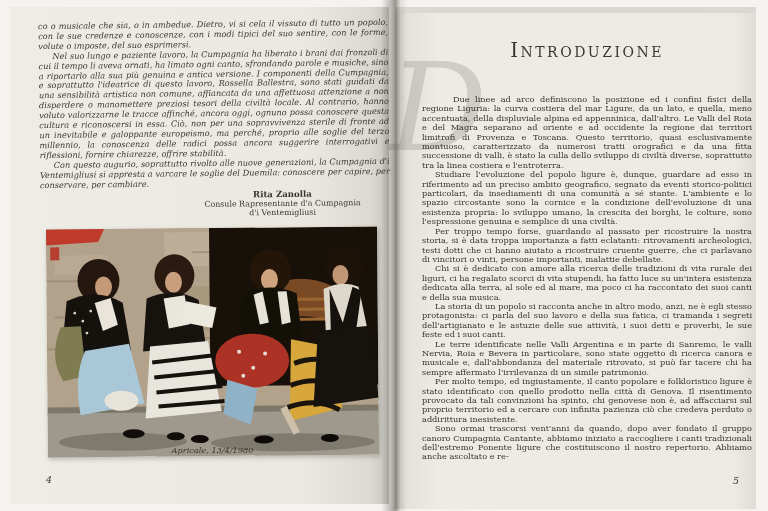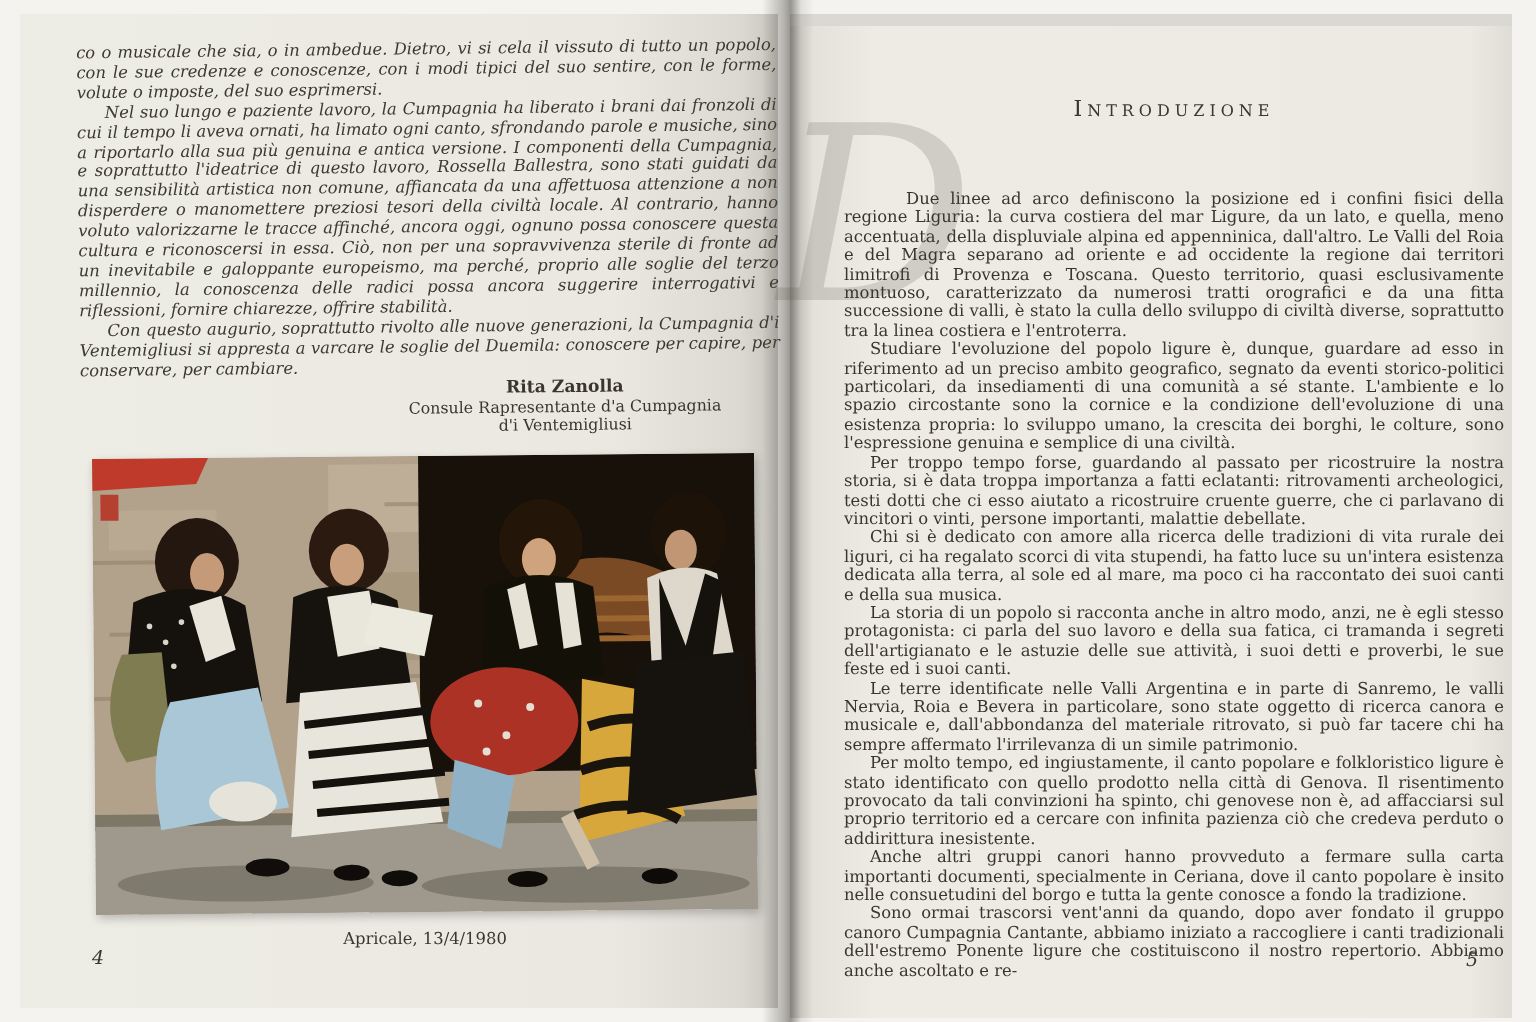--- a/index.html
+++ b/index.html
@@ -43,36 +43,36 @@
   .sig-name{font-weight:bold;font-size:8.6px;line-height:10px;}
   .sig-role{font-size:7.9px;line-height:9.2px;}
   .photo{
     position:absolute;left:37px;top:221px;width:331px;height:228px;
     transform:rotate(-0.5deg);
     box-shadow:1px 2px 5px rgba(0,0,0,0.22);
     overflow:hidden;
   }
   .photo svg{display:block;}
   .photo-caption{
-    position:absolute;left:37px;top:457px;width:331px;text-align:center;
-    font-size:8.2px;color:#3a362c;
+    position:absolute;left:37px;top:438px;width:331px;text-align:center;
+    font-style:italic;font-size:8.2px;color:#3a362c;
   }
   .page-num{position:absolute;font-style:italic;font-size:9.5px;color:#3a362c;}
   .pn-left{left:36px;top:467px;}
   .pn-right{right:17px;top:462px;}
   
   .watermark{
     position:absolute;left:-6px;top:34px;
     font-style:italic;font-size:122px;line-height:1;
     color:rgba(138,136,126,0.30);
     user-select:none;
   }
   .rp-title{
-    position:absolute;left:27px;top:35px;width:330px;text-align:center;
-    font-variant:small-caps;font-size:11px;letter-spacing:2.5px;
+    position:absolute;left:27px;top:25px;width:330px;text-align:center;
+    font-variant:small-caps;font-size:20px;letter-spacing:2.5px;
     color:#3b372d;
   }
   .rp-text{
     position:absolute;left:27px;top:82px;width:330px;
     font-size:8.2px;line-height:9.4px;color:#39352b;text-align:justify;
   }
   .rp-text p{margin:0;text-indent:13px;}
   .rp-text p.first{text-indent:31px;}
 </style>
 </head>
@@ -179,25 +179,24 @@
     <div class="photo-caption">Apricale, 13/4/1980</div>
     <div class="page-num pn-left">4</div>
   </div>
 
   <div class="page page-right">
     <div class="watermark">D</div>
     <div class="rp-title">Introduzione</div>
     <div class="rp-text">
       <p class="first">Due linee ad arco definiscono la posizione ed i confini fisici della regione Liguria: la curva costiera del mar Ligure, da un lato, e quella, meno accentuata, della displuviale alpina ed appenninica, dall'altro. Le Valli del Roia e del Magra separano ad oriente e ad occidente la regione dai territori limitrofi di Provenza e Toscana. Questo territorio, quasi esclusivamente montuoso, caratterizzato da numerosi tratti orografici e da una fitta successione di valli, è stato la culla dello sviluppo di civiltà diverse, soprattutto tra la linea costiera e l'entroterra.</p>
       <p>Studiare l'evoluzione del popolo ligure è, dunque, guardare ad esso in riferimento ad un preciso ambito geografico, segnato da eventi storico-politici particolari, da insediamenti di una comunità a sé stante. L'ambiente e lo spazio circostante sono la cornice e la condizione dell'evoluzione di una esistenza propria: lo sviluppo umano, la crescita dei borghi, le colture, sono l'espressione genuina e semplice di una civiltà.</p>
-      <p>Per troppo tempo forse, guardando al passato per ricostruire la nostra storia, si è data troppa importanza a fatti eclatanti: ritrovamenti archeologici, testi dotti che ci esso aiutato a ricostruire cruente guerre, che ci parlavano di vincitori o vinti, persone importanti, malattie debellate.</p>
+      <p>Per troppo tempo forse, guardando al passato per ricostruire la nostra storia, si è data troppa importanza a fatti eclatanti: ritrovamenti archeologici, testi dotti che ci hanno aiutato a ricostruire cruente guerre, che ci parlavano di vincitori o vinti, persone importanti, malattie debellate.</p>
       <p>Chi si è dedicato con amore alla ricerca delle tradizioni di vita rurale dei liguri, ci ha regalato scorci di vita stupendi, ha fatto luce su un'intera esistenza dedicata alla terra, al sole ed al mare, ma poco ci ha raccontato dei suoi canti e della sua musica.</p>
       <p>La storia di un popolo si racconta anche in altro modo, anzi, ne è egli stesso protagonista: ci parla del suo lavoro e della sua fatica, ci tramanda i segreti dell'artigianato e le astuzie delle sue attività, i suoi detti e proverbi, le sue feste ed i suoi canti.</p>
       <p>Le terre identificate nelle Valli Argentina e in parte di Sanremo, le valli Nervia, Roia e Bevera in particolare, sono state oggetto di ricerca canora e musicale e, dall'abbondanza del materiale ritrovato, si può far tacere chi ha sempre affermato l'irrilevanza di un simile patrimonio.</p>
       <p>Per molto tempo, ed ingiustamente, il canto popolare e folkloristico ligure è stato identificato con quello prodotto nella città di Genova. Il risentimento provocato da tali convinzioni ha spinto, chi genovese non è, ad affacciarsi sul proprio territorio ed a cercare con infinita pazienza ciò che credeva perduto o addirittura inesistente.</p>
-      <p>Anche altri gruppi canori hanno provveduto a fermare sulla carta importanti documenti, specialmente in Ceriana, dove il canto popolare è insito nelle consuetudini del borgo e tutta la gente conosce a fondo la tradizione.</p>
       <p>Sono ormai trascorsi vent'anni da quando, dopo aver fondato il gruppo canoro Cumpagnia Cantante, abbiamo iniziato a raccogliere i canti tradizionali dell'estremo Ponente ligure che costituiscono il nostro repertorio. Abbiamo anche ascoltato e re-</p>
     </div>
     <div class="page-num pn-right">5</div>
   </div>
 
   <div class="gutter"></div>
 </div>
 
 </body></html>

